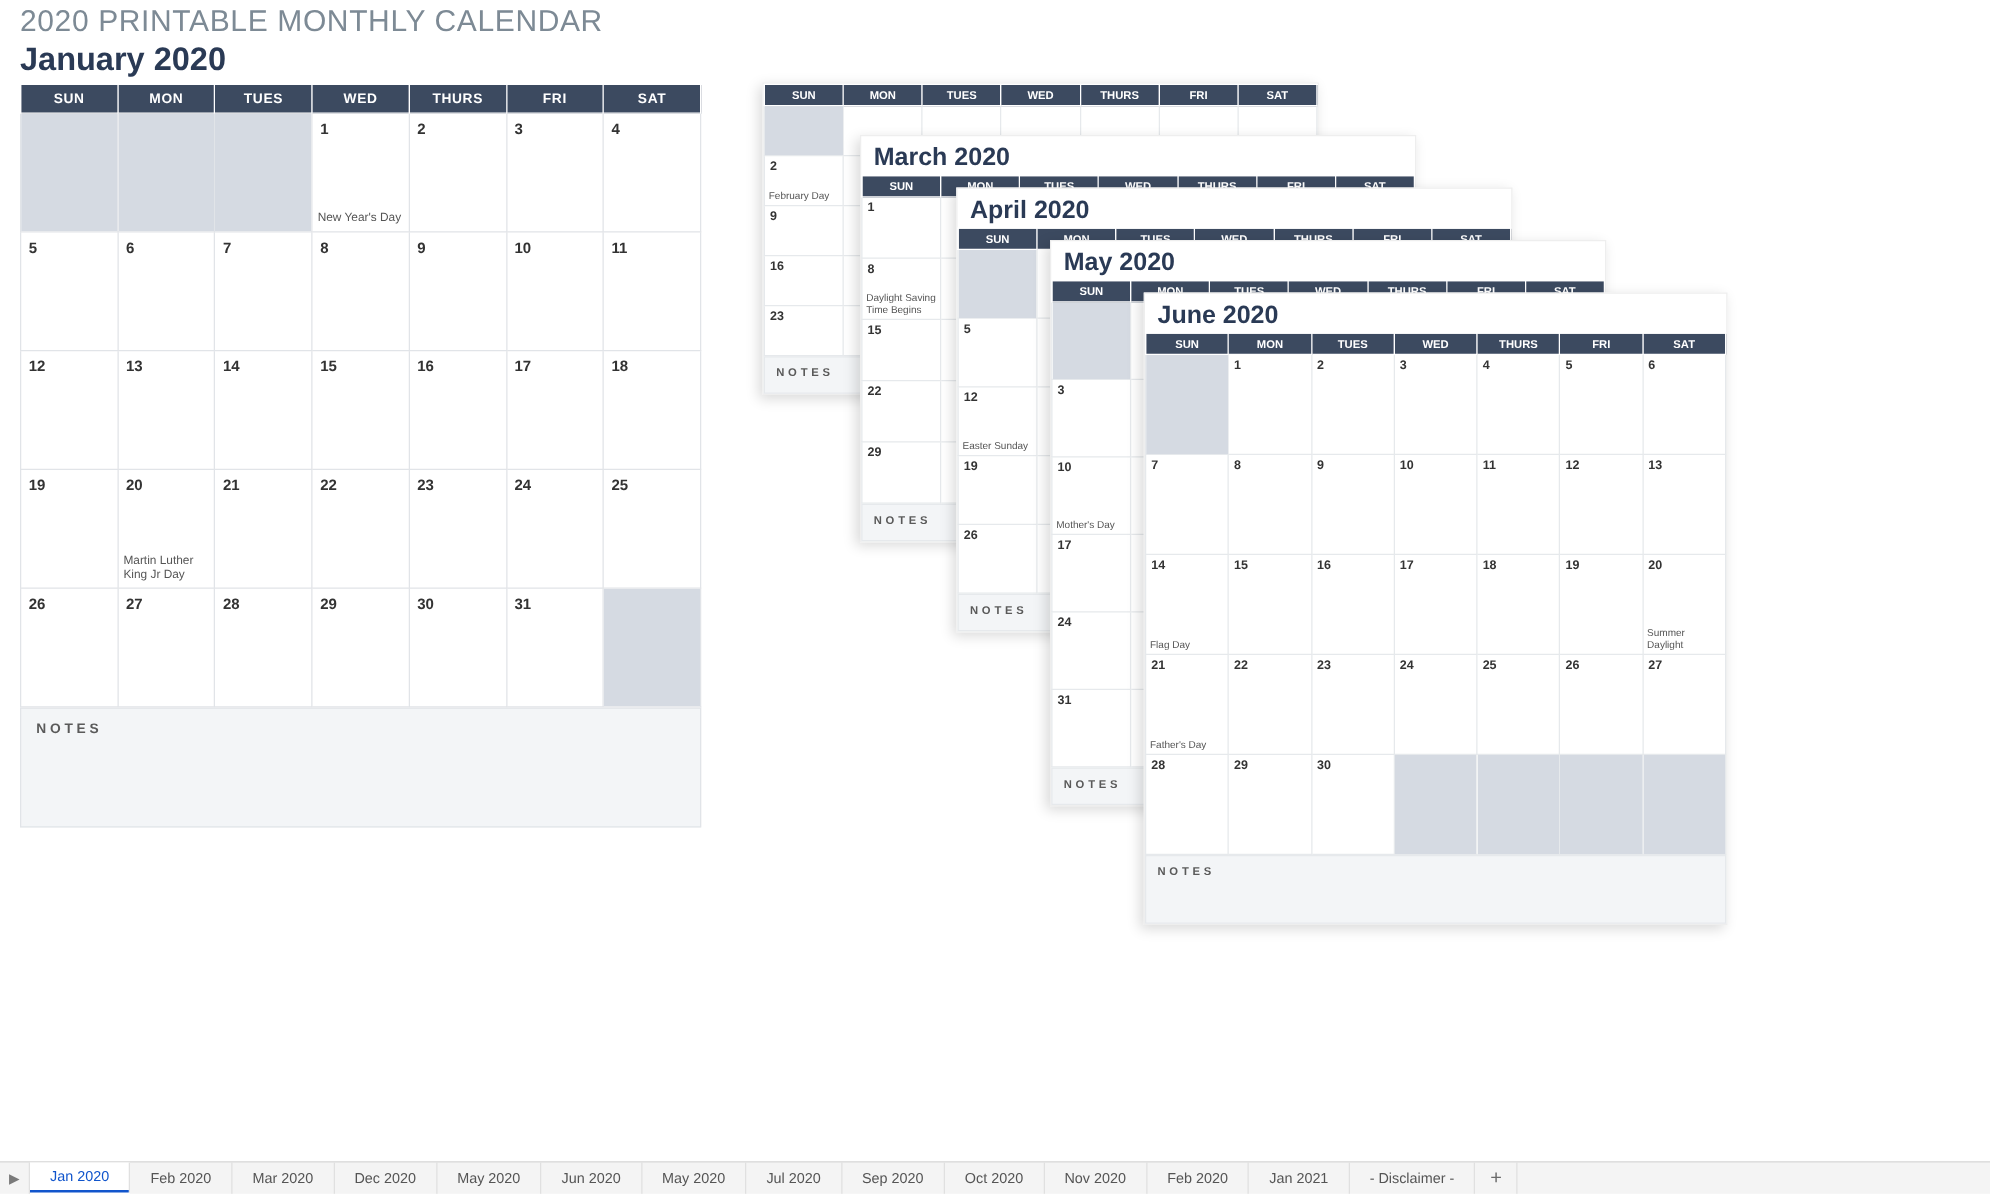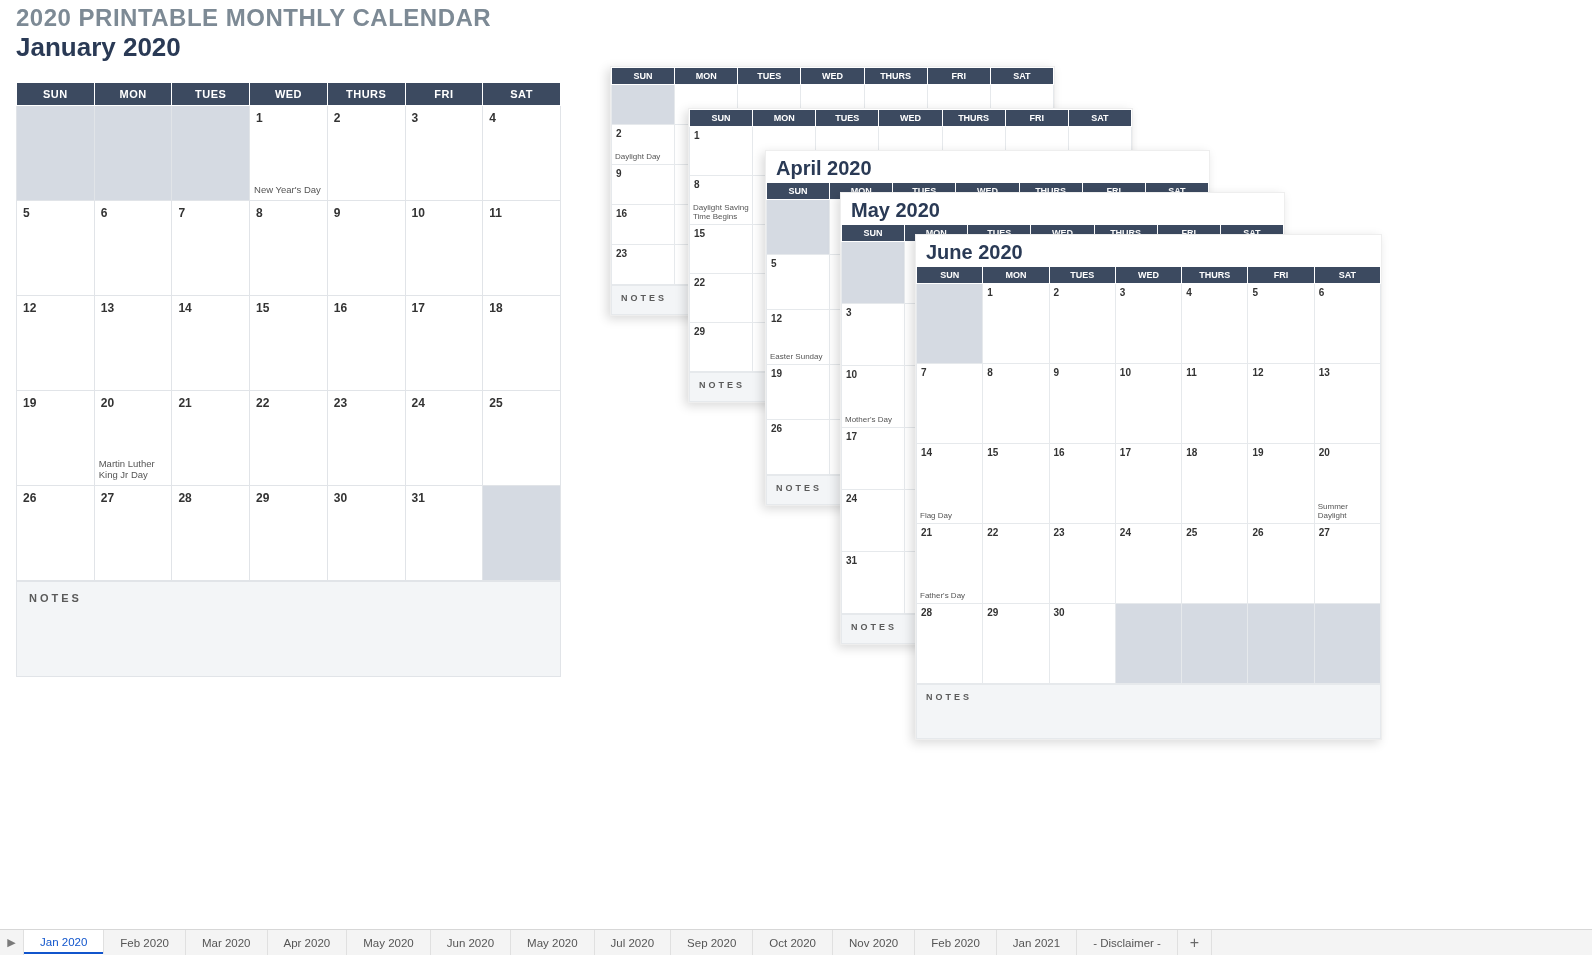--- a/index.html
+++ b/index.html
@@ -1,19 +1,19 @@
 <!DOCTYPE html>
 <html><head>
 <meta charset="utf-8">
 <style>
   * { margin:0; padding:0; box-sizing:border-box; }
   body { font-family: Arial, Helvetica, sans-serif; background:#fff; width:1592px; height:955px; position:relative; overflow:hidden;}
-  .page-title { position:absolute; left:16px; top:4px; font-size:24px; font-weight:bold; color:#7d8a95; letter-spacing:0.5px;}
+  .page-title { position:absolute; left:16px; top:4px; font-size:24px; font-weight:normal; color:#7d8a95; letter-spacing:0.5px;}
   .main-cal { position:absolute; left:16px; top:32px; width:545px; }
-  .month-title { font-size:26px; font-weight:bold; color:#2a3a55; margin-bottom:19px; }
+  .month-title { font-size:26px; font-weight:bold; color:#2a3a55; margin-bottom:4px; }
   .cal-table { width:100%; border-collapse:collapse; table-layout:fixed;}
   .cal-table th { background:#3c4a60; color:#fff; font-size:11px; font-weight:bold; padding:5px 0; border:1px solid #fff; letter-spacing:0.5px;}
   .cal-table td { border:1px solid #e1e4e8; height:95px; vertical-align:top; position:relative; }
   .cal-table td.gray { background:#d5dae2; }
   .daynum { position:absolute; top:5px; left:6px; font-size:12px; font-weight:bold; color:#333;}
   .event  { position:absolute; bottom:4px; left:4px; right:4px; font-size:9.5px; color:#555; line-height:1.15;}
   .notes-box { border:1px solid #e1e4e8; background:#f3f5f7; height:96px; padding:10px 12px; font-size:11px; font-weight:bold; letter-spacing:3px; color:#5a5a5a;}
   
   .thumb { position:absolute; background:#fff; box-shadow:-3px 3px 10px rgba(0,0,0,.15); border:1px solid #eee;}
   .thumb .month-title{ font-size:20px; margin:6px 10px 2px;}
@@ -186,21 +186,21 @@
             <td style="height: 40px;"></td>
             <td style="height: 40px;"></td>
             <td style="height: 40px;"></td>
             <td style="height: 40px;"></td>
             <td style="height: 40px;"></td>
             <td style="height: 40px;"></td>
           </tr>
           <tr>
             <td style="height: 40px;">
               <div class="sm-daynum">2</div>
-              <div class="sm-event">Daylight Day</div>
+              <div class="sm-event">February Day</div>
             </td>
             <td style="height: 40px;"></td>
             <td style="height: 40px;"></td>
             <td style="height: 40px;"></td>
             <td style="height: 40px;"></td>
             <td style="height: 40px;"></td>
             <td style="height: 40px;"></td>
           </tr>
           <tr>
             <td style="height: 40px;">
@@ -233,20 +233,21 @@
             <td style="height: 40px;"></td>
             <td style="height: 40px;"></td>
             <td style="height: 40px;"></td>
             <td style="height: 40px;"></td>
           </tr>
         </tbody>
       </table>
       <div class="sm-notes" style="height: 30px;">NOTES</div>
     </div>
     <div class="thumb" style="left: 688px; top: 108px; width: 445px;">
+      <div class="month-title">March 2020</div>
       <table class="sm-table">
         <thead>
           <tr>
             <th>SUN</th>
             <th>MON</th>
             <th>TUES</th>
             <th>WED</th>
             <th>THURS</th>
             <th>FRI</th>
             <th>SAT</th>
@@ -599,21 +600,21 @@
     </table>
     <div class="sm-notes" style="height: 55px;">NOTES</div>
   </div>
 
 <div class="sheetbar">
   <div class="sheet-nav">▶</div>
   <div id="tabs" style="display:flex;">
       <div class="sheet-tab active">Jan 2020</div>
       <div class="sheet-tab">Feb 2020</div>
       <div class="sheet-tab">Mar 2020</div>
-      <div class="sheet-tab">Apr 2020</div>
+      <div class="sheet-tab">Dec 2020</div>
       <div class="sheet-tab">May 2020</div>
       <div class="sheet-tab">Jun 2020</div>
       <div class="sheet-tab">May 2020</div>
       <div class="sheet-tab">Jul 2020</div>
       <div class="sheet-tab">Sep 2020</div>
       <div class="sheet-tab">Oct 2020</div>
       <div class="sheet-tab">Nov 2020</div>
       <div class="sheet-tab">Feb 2020</div>
       <div class="sheet-tab">Jan 2021</div>
       <div class="sheet-tab">- Disclaimer -</div>

